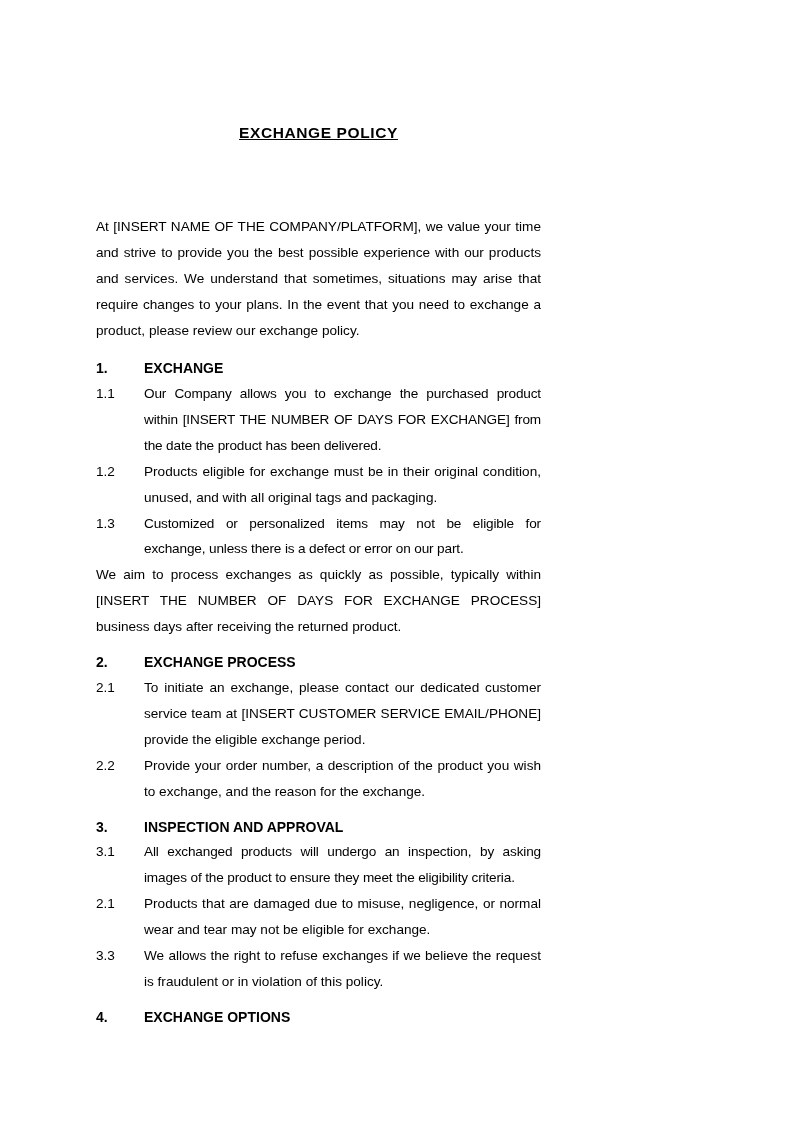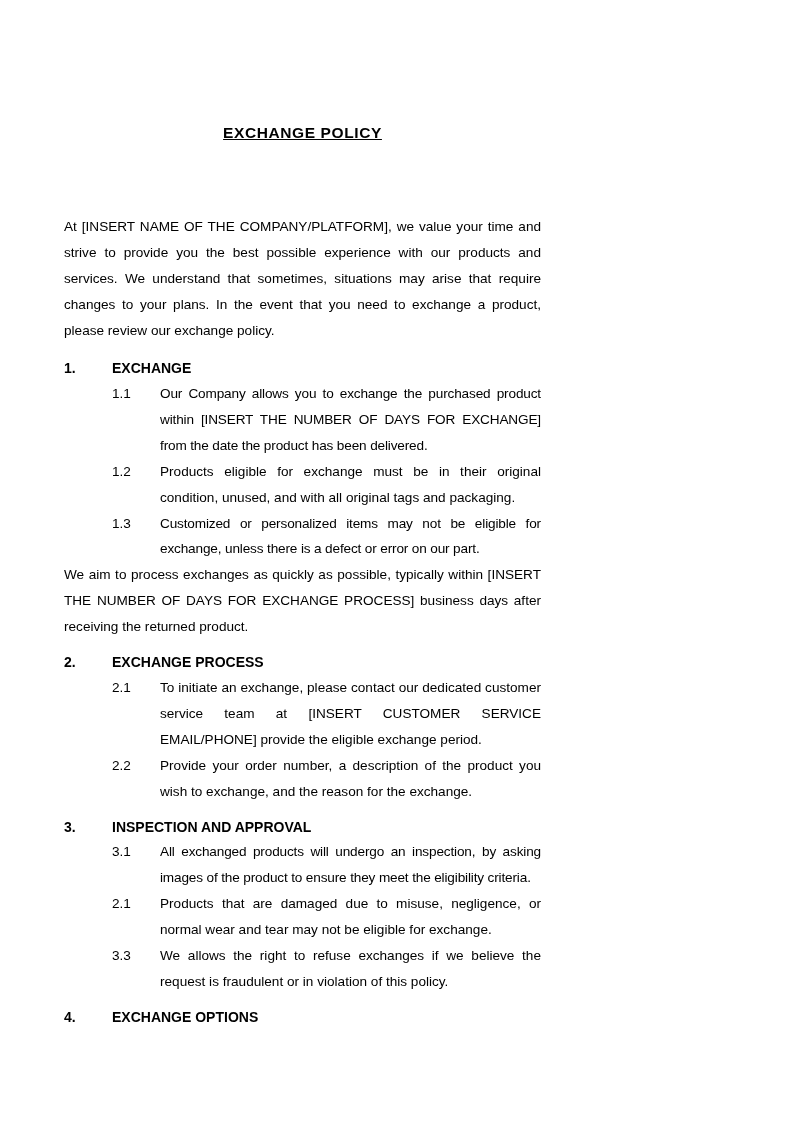--- a/index.html
+++ b/index.html
@@ -10,21 +10,21 @@
   body {
     font-family: "Liberation Sans", sans-serif;
     color: #000000;
   }
   .page {
     position: relative;
     width: 637px;
     height: 1123px;
     background: #ffffff;
     box-sizing: border-box;
-    padding: 96px 96px 96px 64px;
+    padding: 96px 96px 96px 96px;
     overflow: hidden;
   }
   .doc-title {
     text-align: center;
     font-weight: bold;
     font-size: 15.5px;
     letter-spacing: 0.6px;
     text-decoration: underline;
     margin-top: 28px;
     margin-bottom: 0;
@@ -53,21 +53,20 @@
   }
   .clause {
     display: flex;
     font-size: 13.6px;
     line-height: 1.91;
     margin-bottom: 0px;
   }
   .clause .num {
     width: 48px;
     flex: 0 0 48px;
-    margin-left: 48px;
   }
   .clause .txt {
     flex: 1 1 auto;
     text-align: justify;
     text-justify: inter-word;
   }
   .tight {
     letter-spacing: -0.15px;
   }
 </style>

